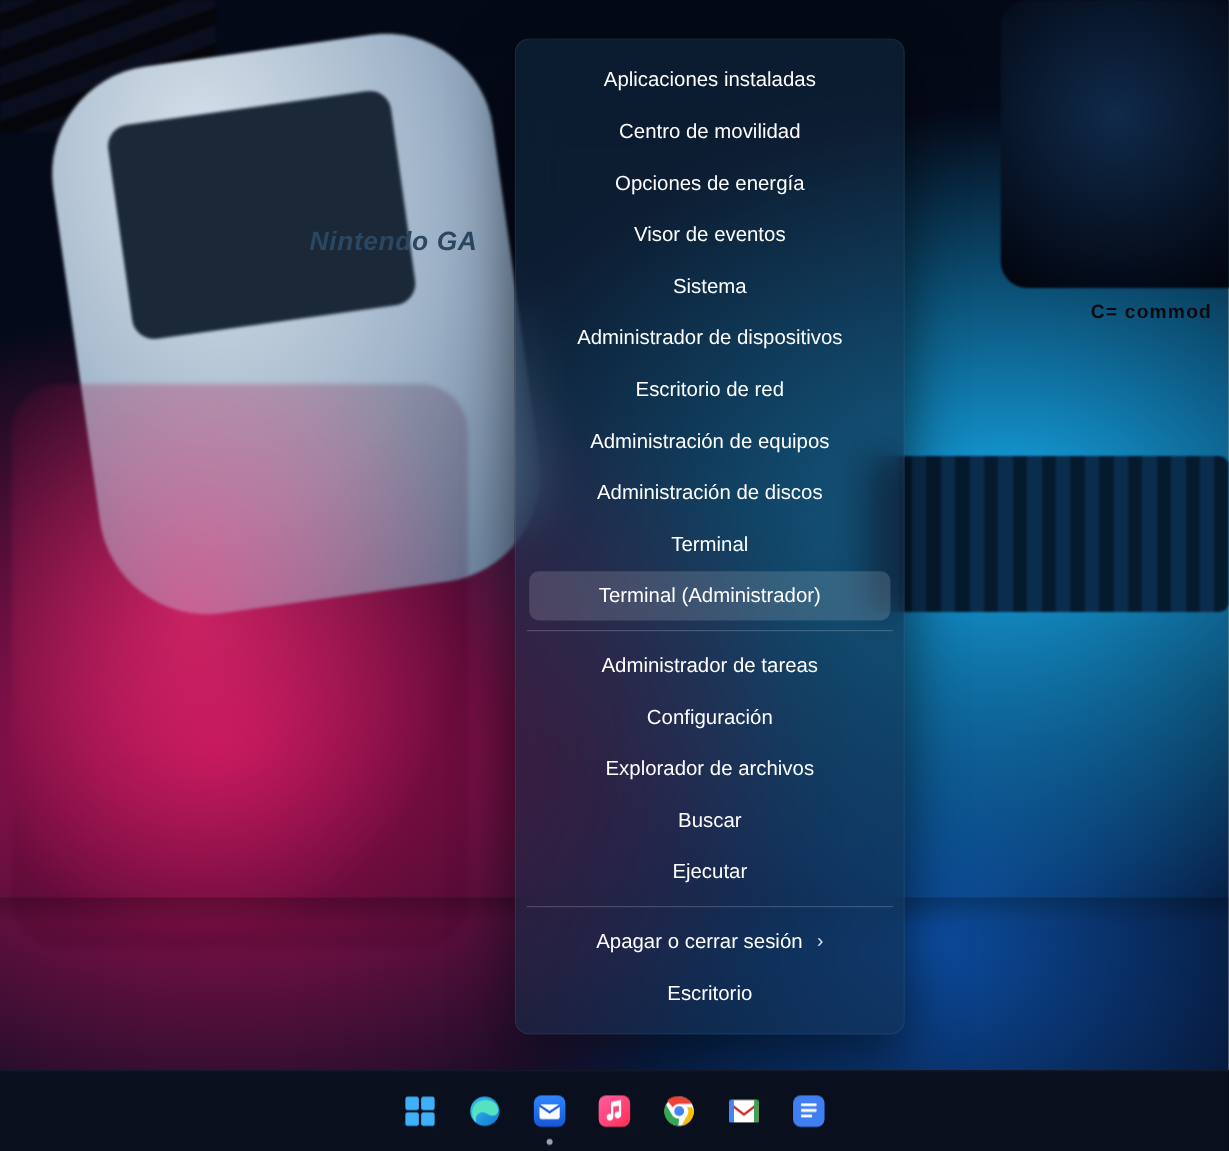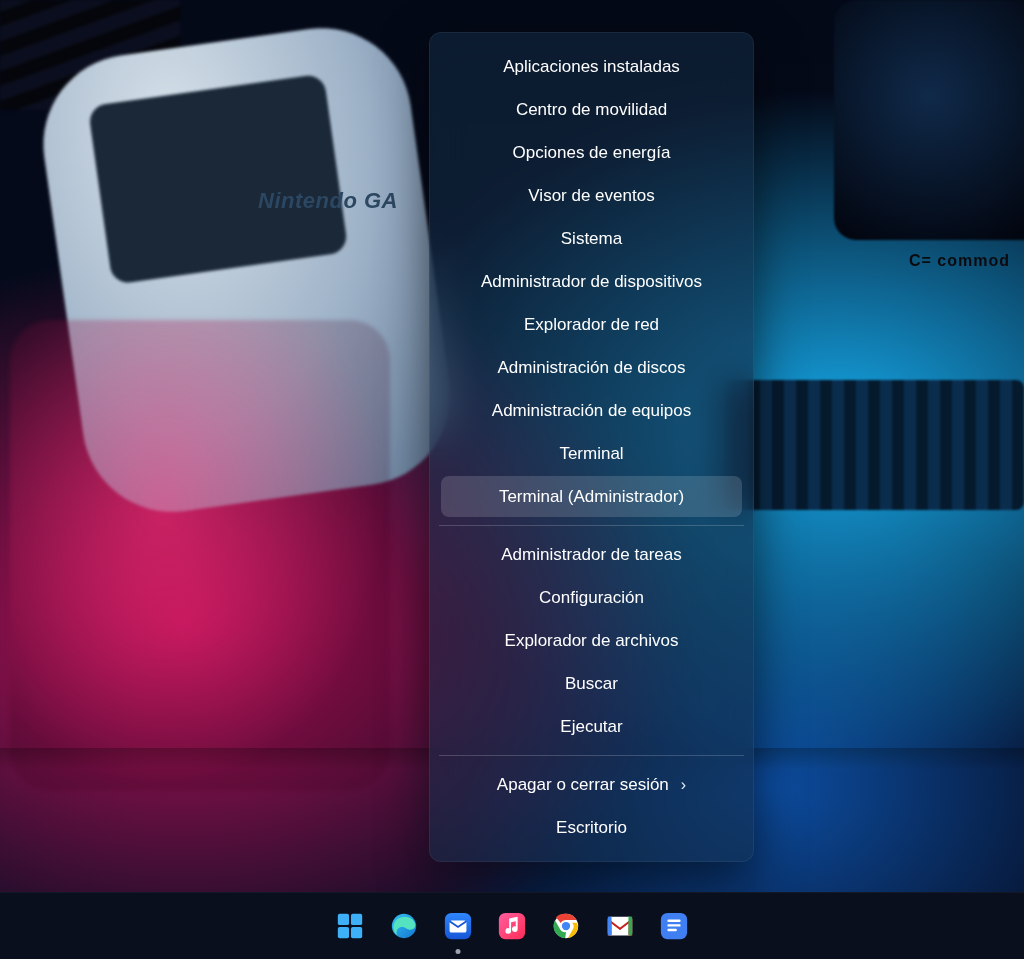--- a/index.html
+++ b/index.html
@@ -85,27 +85,27 @@
       <div class="it">
         <span>Visor de eventos</span>
       </div>
       <div class="it">
         <span>Sistema</span>
       </div>
       <div class="it">
         <span>Administrador de dispositivos</span>
       </div>
       <div class="it">
-        <span>Explorador de red</span>
+        <span>Escritorio de red</span>
+      </div>
+      <div class="it">
+        <span>Administración de equipos</span>
       </div>
       <div class="it">
         <span>Administración de discos</span>
-      </div>
-      <div class="it">
-        <span>Administración de equipos</span>
       </div>
       <div class="it">
         <span>Terminal</span>
       </div>
       <div class="it hov">
         <span>Terminal (Administrador)</span>
       </div>
       <div class="sep"></div>
       <div class="it">
         <span>Administrador de tareas</span>

